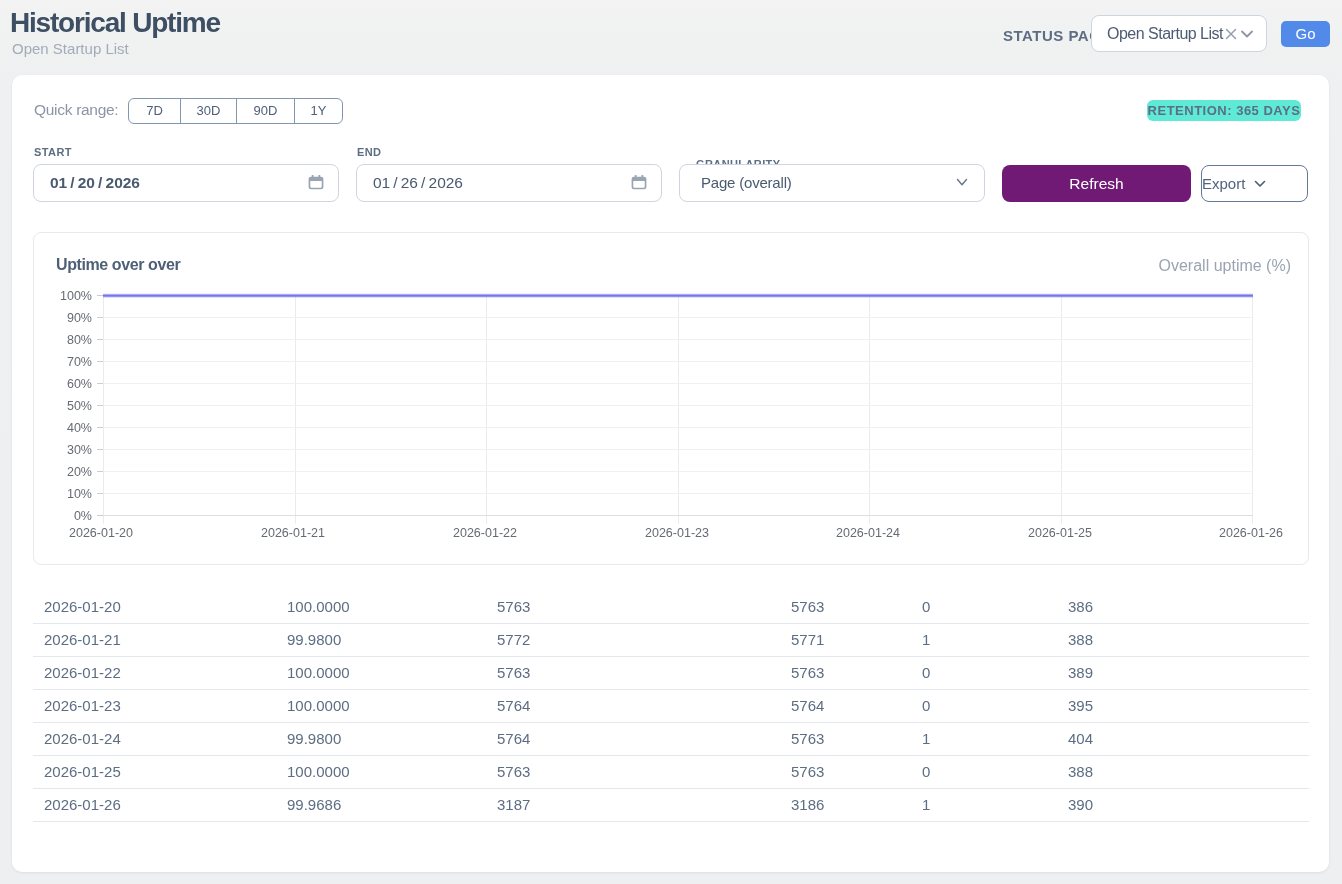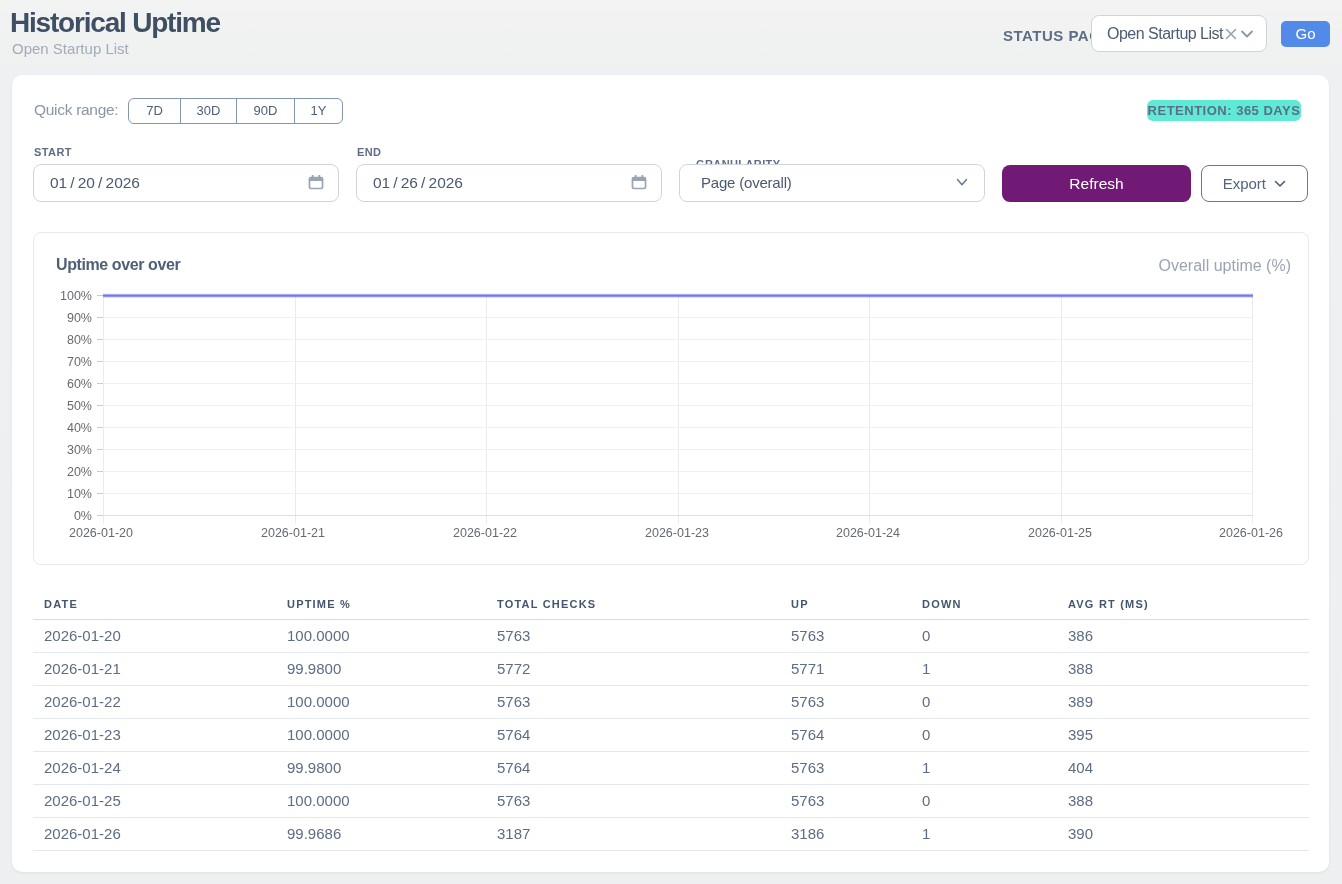--- a/index.html
+++ b/index.html
@@ -27,21 +27,21 @@
   .qr-group { left:128px; top:98px; height:26px; display:flex; border:1px solid #8496ad; border-radius:6px; overflow:hidden; background:#fff; }
   .qr-group div { font-size:13px; color:#4e5f78; line-height:24px; text-align:center; }
   .qr-group div + div { border-left:1px solid #8496ad; }
   .qr-7d { width:51px; } .qr-30d { width:56px; } .qr-90d { width:58px; } .qr-1y { width:48px; }
   .badge { left:1147px; top:100px; width:154px; height:21px; background:#5eead4; border-radius:6px; font-size:13px; font-weight:600; color:#5c6e87; letter-spacing:0.5px; text-align:center; line-height:21px; }
 
   .fld-label { font-size:11px; font-weight:700; color:#5d6d83; letter-spacing:0.4px; }
   .inp { height:38px; background:#fff; border:1px solid #cfd5de; border-radius:8px; color:#4a5a70; font-size:15.5px; line-height:36px; padding-left:16px; }
   .cal { position:absolute; }
   .refresh { left:1002px; top:165px; width:189px; height:37px; background:#701a75; border-radius:8px; color:#fff; font-size:15.5px; text-align:center; line-height:37px; }
-  .export { left:1201px; top:165px; width:107px; height:37px; background:#fff; border:1px solid #64789a; border-radius:8px; color:#52647e; font-size:15px; line-height:35px; text-align:center; }
+  .export { left:1201px; top:165px; width:107px; height:37px; background:#fff; border:1px solid #64789a; border-radius:8px; color:#52647e; font-size:15px; line-height:35px; text-align:left; }
 
   
   .chart-card { left:33px; top:232px; width:1276px; height:333px; background:#fff; border:1px solid #e6e9ed; border-radius:8px; }
   .chart-title { left:56px; top:256px; font-size:16px; font-weight:700; color:#4e5f76; letter-spacing:-0.4px; }
   .chart-right { left:1100px; top:257px; width:191px; font-size:16px; color:#9aa4b2; text-align:right; letter-spacing:0; }
 
   
   table.data { position:absolute; left:33px; top:590px; width:1276px; border-collapse:collapse; table-layout:fixed; }
   table.data th { font-size:11px; font-weight:700; color:#44566e; letter-spacing:1.2px; text-align:left; padding:0 0 0 11px; height:29px; border-bottom:1px solid #d8dde3; }
   table.data td { font-size:15px; color:#5d6d83; text-align:left; padding:0 0 0 11px; height:33px; border-bottom:1px solid #e4e7ec; }
@@ -64,21 +64,21 @@
   <div class="abs qr-label">Quick range:</div>
   <div class="abs qr-group">
     <div class="qr-7d">7D</div>
     <div class="qr-30d">30D</div>
     <div class="qr-90d">90D</div>
     <div class="qr-1y">1Y</div>
   </div>
   <div class="abs badge">RETENTION: 365 DAYS</div>
 
   <div class="abs fld-label" style="left:34px; top:146px;">START</div>
-  <div class="abs inp" style="left:33px; top:164px; width:306px;">01 / 20 / 2026</div>
+  <div class="abs inp" style="left:33px; top:164px; width:306px;font-weight:bold;">01 / 20 / 2026</div>
   <svg class="abs cal" style="left:308px; top:174px;" width="16" height="17" viewBox="0 0 16 17">
     <g fill="#9aa5b3">
       <path fill-rule="evenodd" d="M0.6 5.1 a2.3 2.3 0 0 1 2.3 -2.3 h10.2 a2.3 2.3 0 0 1 2.3 2.3 v7.9 a2.3 2.3 0 0 1 -2.3 2.3 h-10.2 a2.3 2.3 0 0 1 -2.3 -2.3 Z M2.3 7.1 h11.4 v5.7 a1 1 0 0 1 -1 1 h-9.4 a1 1 0 0 1 -1 -1 Z"></path>
       <rect x="3.7" y="0.9" width="1.9" height="3.2" rx="0.6"></rect>
       <rect x="10.4" y="0.9" width="1.9" height="3.2" rx="0.6"></rect>
     </g>
   </svg>
 
   <div class="abs fld-label" style="left:357px; top:146px;">END</div>
   <div class="abs inp" style="left:356px; top:164px; width:306px;">01 / 26 / 2026</div>
@@ -174,28 +174,20 @@
   <table class="data">
     <colgroup>
       <col style="width:243px">
       <col style="width:210px">
       <col style="width:294px">
       <col style="width:131px">
       <col style="width:146px">
       <col style="width:252px">
     </colgroup>
     <tbody>
-      <tr>
-        <th>DATE</th>
-        <th>UPTIME %</th>
-        <th>TOTAL CHECKS</th>
-        <th>UP</th>
-        <th>DOWN</th>
-        <th>AVG RT (MS)</th>
-      </tr>
     <tr>
         <td>2026-01-20</td>
         <td>100.0000</td>
         <td>5763</td>
         <td>5763</td>
         <td>0</td>
         <td>386</td>
       </tr>
     <tr>
         <td>2026-01-21</td>

